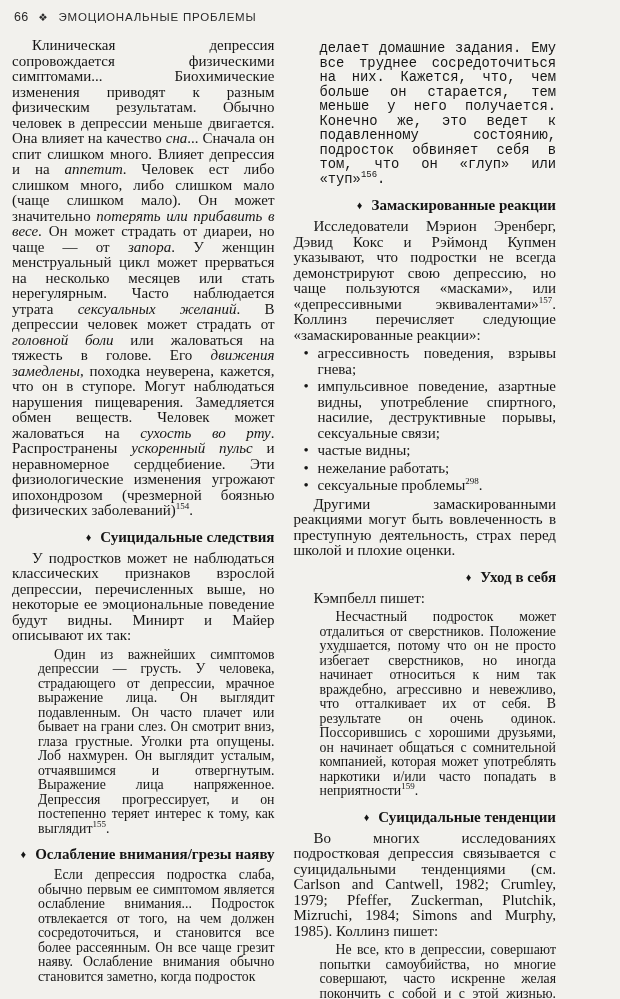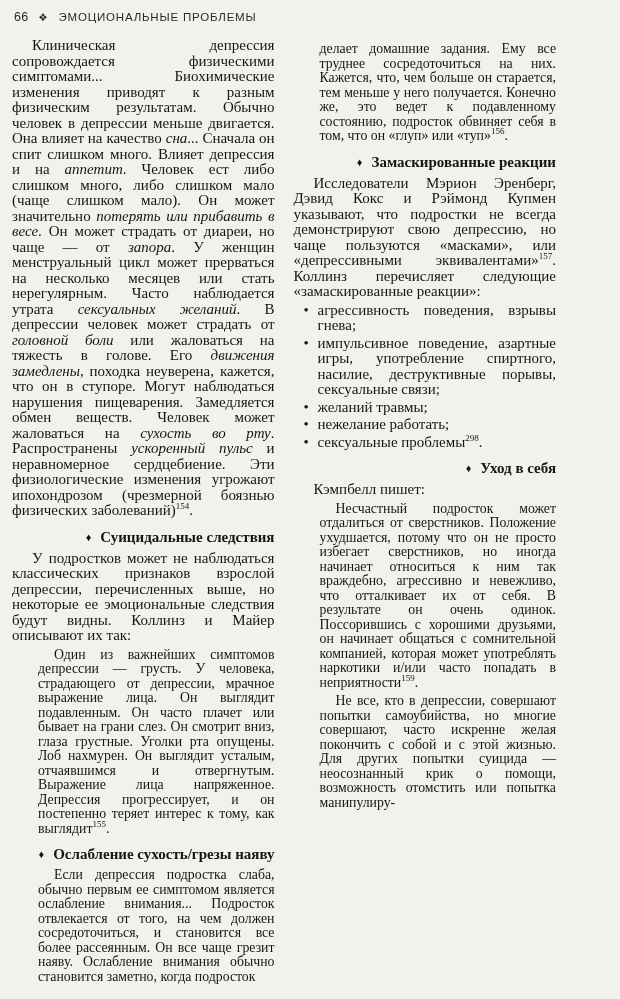--- a/index.html
+++ b/index.html
@@ -29,21 +29,21 @@
     text-align: justify;
     hyphens: auto;
     color: var(--fg, #151515);
   }
   p.para { margin: 0; text-indent: 20px; }
   p.quote {
     margin: 4px 0 4px 26px;
     font-size: 13.8px; line-height: 14.5px;
     text-indent: 16px;
   }
-  p.quote.noindent { text-indent: 0; }
+  p.quote.noindent { text-indent: 0; font-family: Liberation Mono, monospace; }
   .heading {
     margin: 10px 0 6px 0;
     font-weight: bold; font-size: 15px; line-height: 16px;
     text-align: right;
   }
   .heading .diamond {
     display: inline-block; margin-right: 9px;
     font-size: 11px; vertical-align: 1px;
   }
   .blist { margin: 3px 0 3px 0; padding-left: 10px; }
@@ -59,50 +59,53 @@
 <div class="page">
   <header class="running-head">
     <span class="num">66</span>
     <span class="sep">❖</span>
     <span class="title">ЭМОЦИОНАЛЬНЫЕ ПРОБЛЕМЫ</span>
   </header>
   <main class="columns">
     <div class="col" id="col-left">
         <p class="para">Клиническая депрессия сопровождается физическими симптомами... Биохимические изменения приводят к разным физическим результатам. Обычно человек в депрессии меньше двигается. Она влияет на качество <i>сна</i>... Сначала он спит слишком много. Влияет депрессия и на <i>аппетит</i>. Человек ест либо слишком много, либо слишком мало (чаще слишком мало). Он может значительно <i>потерять или прибавить в весе</i>. Он может страдать от диареи, но чаще — от <i>запора</i>. У женщин менструальный цикл может прерваться на несколько месяцев или стать нерегулярным. Часто наблюдается утрата <i>сексуальных желаний</i>. В депрессии человек может страдать от <i>головной боли</i> или жаловаться на тяжесть в голове. Его <i>движения замедлены</i>, походка неуверена, кажется, что он в ступоре. Могут наблюдаться нарушения пищеварения. Замедляется обмен веществ. Человек может жаловаться на <i>сухость во рту</i>. Распространены <i>ускоренный пульс</i> и неравномерное сердцебиение. Эти физиологические изменения угрожают ипохондрозом (чрезмерной боязнью физических заболеваний)<sup>154</sup>.</p>
         <div class="heading"><span class="diamond">♦</span><span>Суицидальные следствия</span></div>
-        <p class="para">У подростков может не наблюдаться классических признаков взрослой депрессии, перечисленных выше, но некоторые ее эмоциональные следствия будут видны. Коллинз и Майер описывают их так:</p>
+        <p class="para">У подростков может не наблюдаться классических признаков взрослой депрессии, перечисленных выше, но некоторые ее эмоциональные поведение будут видны. Минирт и Майер описывают их так:</p>
         <p class="quote">Один из важнейших симптомов депрессии — грусть. У человека, страдающего от депрессии, мрачное выражение лица. Он выглядит подавленным. Он часто плачет или бывает на грани слез. Он смотрит вниз, глаза грустные. Уголки рта опущены. Лоб нахмурен. Он выглядит усталым, отчаявшимся и отвергнутым. Выражение лица напряженное. Депрессия прогрессирует, и он постепенно теряет интерес к тому, как выглядит<sup>155</sup>.</p>
-        <div class="heading"><span class="diamond">♦</span><span>Ослабление сухость/грезы наяву</span></div>
+        <div class="heading"><span class="diamond">♦</span><span>Ослабление внимания/грезы наяву</span></div>
         <p class="quote">Если депрессия подростка слаба, обычно первым ее симптомом является ослабление внимания... Подросток отвлекается от того, на чем должен сосредоточиться, и становится все более рассеянным. Он все чаще грезит наяву. Ослабление внимания обычно становится заметно, когда подросток</p>
       </div>
     <div class="col" id="col-right">
         <p class="quote noindent">делает домашние задания. Ему все труднее сосредоточиться на них. Кажется, что, чем больше он старается, тем меньше у него получается. Конечно же, это ведет к подавленному состоянию, подросток обвиняет себя в том, что он «глуп» или «туп»<sup>156</sup>.</p>
         <div class="heading"><span class="diamond">♦</span><span>Замаскированные реакции</span></div>
         <p class="para">Исследователи Мэрион Эренберг, Дэвид Кокс и Рэймонд Купмен указывают, что подростки не всегда демонстрируют свою депрессию, но чаще пользуются «масками», или «депрессивными эквивалентами»<sup>157</sup>. Коллинз перечисляет следующие «замаскированные реакции»:</p>
         <div class="blist">
           <div class="bitem">
             <span class="bullet">•</span>
             <span class="btext">агрессивность поведения, взрывы гнева;</span>
           </div>
           <div class="bitem">
             <span class="bullet">•</span>
-            <span class="btext">импульсивное поведение, азартные игры, употребление спиртного, насилие, деструктивные порывы, сексуальные связи;</span>
+            <span class="btext">импульсивное поведение, азартные видны, употребление спиртного, насилие, деструктивные порывы, сексуальные связи;</span>
           </div>
           <div class="bitem">
             <span class="bullet">•</span>
-            <span class="btext">желаний травмы;</span>
+            <span class="btext">частые видны;</span>
           </div>
           <div class="bitem">
             <span class="bullet">•</span>
             <span class="btext">нежелание работать;</span>
           </div>
           <div class="bitem">
             <span class="bullet">•</span>
             <span class="btext">сексуальные проблемы<sup>298</sup>.</span>
           </div>
         </div>
+        <p class="para">Другими замаскированными реакциями могут быть вовлеченность в преступную деятельность, страх перед школой и плохие оценки.</p>
         <div class="heading"><span class="diamond">♦</span><span>Уход в себя</span></div>
         <p class="para">Кэмпбелл пишет:</p>
         <p class="quote">Несчастный подросток может отдалиться от сверстников. Положение ухудшается, потому что он не просто избегает сверстников, но иногда начинает относиться к ним так враждебно, агрессивно и невежливо, что отталкивает их от себя. В результате он очень одинок. Поссорившись с хорошими друзьями, он начинает общаться с сомнительной компанией, которая может употреблять наркотики и/или часто попадать в неприятности<sup>159</sup>.</p>
+        <div class="heading"><span class="diamond">♦</span><span>Суицидальные тенденции</span></div>
+        <p class="para">Во многих исследованиях подростковая депрессия связывается с суицидальными тенденциями (см. Carlson and Cantwell, 1982; Crumley, 1979; Pfeffer, Zuckerman, Plutchik, Mizruchi, 1984; Simons and Murphy, 1985). Коллинз пишет:</p>
         <p class="quote">Не все, кто в депрессии, совершают попытки самоубийства, но многие совершают, часто искренне желая покончить с собой и с этой жизнью. Для других попытки суицида — неосознанный крик о помощи, возможность отомстить или попытка манипулиру-</p>
       </div>
   </main>
 </div>
 
 </body></html>

